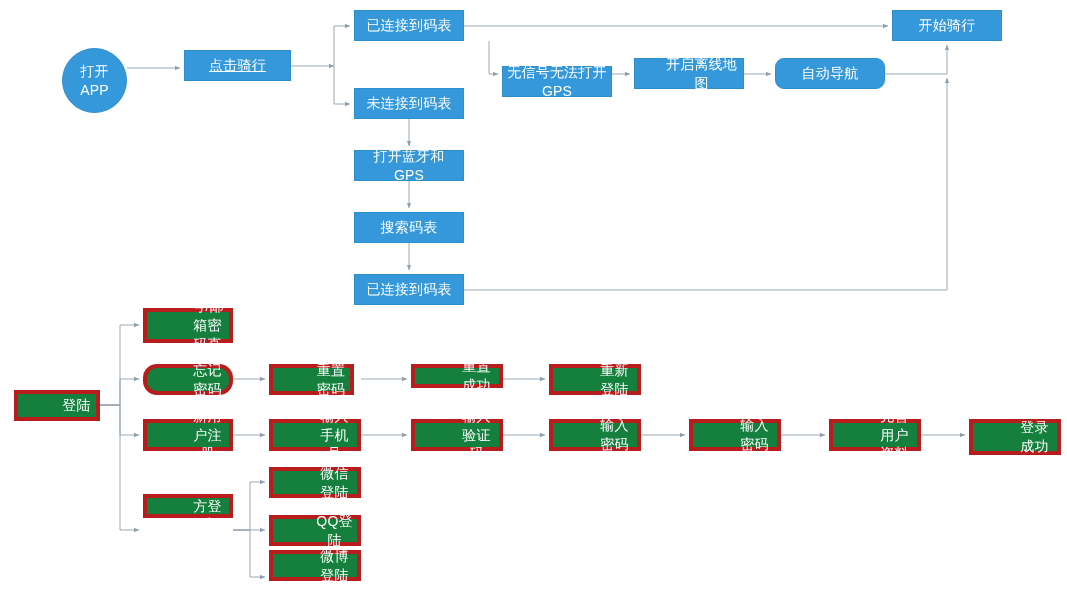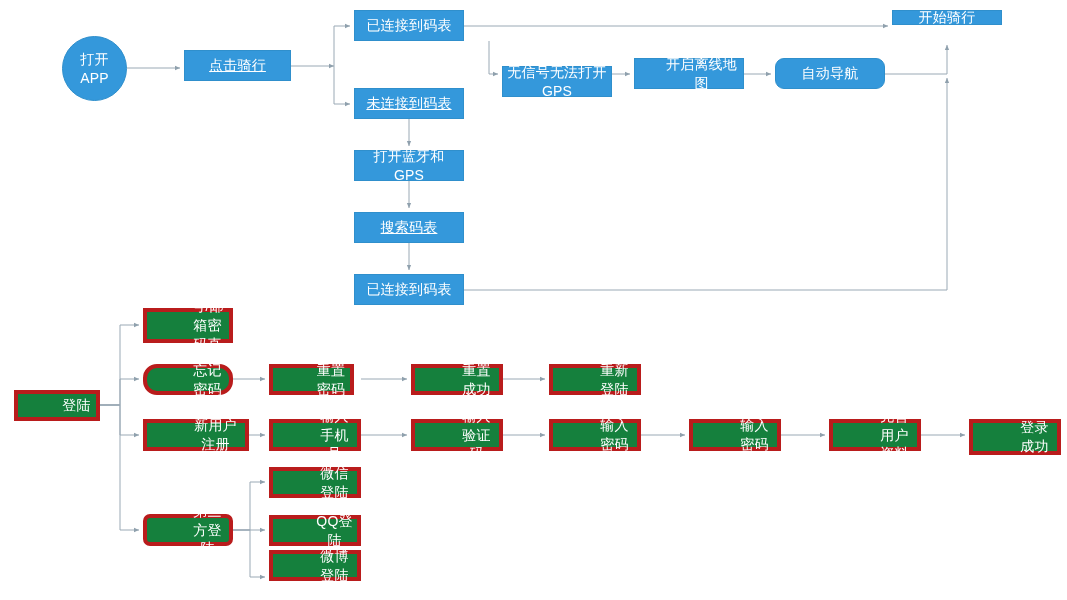--- a/index.html
+++ b/index.html
@@ -95,94 +95,94 @@
         <path d="M 641,435 L 685,435" marker-end="url(#arrow)"></path>
         <path d="M 781,435 L 825,435" marker-end="url(#arrow)"></path>
         <path d="M 921,435 L 965,435" marker-end="url(#arrow)"></path>
         <path d="M 233,530 L 250,530 L 250,482 L 265,482" marker-end="url(#arrow)"></path>
         <path d="M 233,530 L 265,530" marker-end="url(#arrow)"></path>
         <path d="M 233,530 L 250,530 L 250,577 L 265,577" marker-end="url(#arrow)"></path>
       </g>
   </svg>
 
   <div id="node-layer">
-      <div class="node blue circle" style="left: 62px; top: 36px; width: 65px; height: 65px;">
+      <div class="node blue circle" style="left: 62px; top: 48px; width: 65px; height: 65px;">
         <span class="node-label">打开APP</span>
       </div>
       <div class="node blue" style="left: 184px; top: 50px; width: 107px; height: 31px; text-decoration: underline;">
         <span class="node-label">点击骑行</span>
       </div>
       <div class="node blue" style="left: 354px; top: 10px; width: 110px; height: 31px;">
         <span class="node-label">已连接到码表</span>
       </div>
-      <div class="node blue" style="left: 354px; top: 88px; width: 110px; height: 31px; text-decoration: underline;">
+      <div class="node blue" style="left: 354px; top: 88px; width: 110px; height: 31px;">
         <span class="node-label">未连接到码表</span>
       </div>
       <div class="node blue" style="left: 354px; top: 150px; width: 110px; height: 31px;">
         <span class="node-label">打开蓝牙和GPS</span>
       </div>
-      <div class="node blue" style="left: 354px; top: 212px; width: 110px; height: 31px; text-decoration: underline;">
+      <div class="node blue" style="left: 354px; top: 212px; width: 110px; height: 31px;">
         <span class="node-label">搜索码表</span>
       </div>
       <div class="node blue" style="left: 354px; top: 274px; width: 110px; height: 31px;">
         <span class="node-label">已连接到码表</span>
       </div>
       <div class="node blue" style="left: 502px; top: 58px; width: 110px; height: 31px; margin-top: 8px;">
         <span class="node-label">无信号无法打开GPS</span>
       </div>
       <div class="node blue" style="left: 634px; top: 58px; width: 110px; height: 31px; padding-left: 29px;">
         <span class="node-label">开启离线地图</span>
       </div>
       <div class="node blue" style="left: 775px; top: 58px; width: 110px; height: 31px; border-radius: 9px;">
         <span class="node-label">自动导航</span>
       </div>
-      <div class="node blue" style="left: 892px; top: 10px; width: 110px; height: 15px;">
+      <div class="node blue" style="left: 892px; top: 10px; width: 110px; height: 31px;">
         <span class="node-label">开始骑行</span>
       </div>
       <div class="node green" style="left: 14px; top: 390px; width: 86px; height: 31px;">
         <span class="node-label">登陆</span>
       </div>
       <div class="node green" style="left: 143px; top: 308px; width: 90px; height: 35px;">
         <span class="node-label">输入手机号/邮箱密码直接
 登陆</span>
       </div>
       <div class="node green" style="left: 143px; top: 364px; width: 90px; height: 31px; border-radius: 14px;">
         <span class="node-label">忘记密码</span>
       </div>
       <div class="node green" style="left: 269px; top: 364px; width: 85px; height: 31px;">
         <span class="node-label">重置密码</span>
       </div>
-      <div class="node green" style="left: 411px; top: 364px; width: 92px; height: 31px;">
+      <div class="node green" style="left: 411px; top: 364px; width: 92px; height: 24px;">
         <span class="node-label">重置成功</span>
       </div>
       <div class="node green" style="left: 549px; top: 364px; width: 92px; height: 31px;">
         <span class="node-label">重新登陆</span>
       </div>
-      <div class="node green" style="left: 143px; top: 419px; width: 106px; height: 32px;">
+      <div class="node green" style="left: 143px; top: 419px; width: 90px; height: 32px;">
         <span class="node-label">新用户注册</span>
       </div>
       <div class="node green" style="left: 269px; top: 419px; width: 92px; height: 32px;">
         <span class="node-label">输入手机号</span>
       </div>
       <div class="node green" style="left: 411px; top: 419px; width: 92px; height: 32px;">
         <span class="node-label">输入验证码</span>
       </div>
       <div class="node green" style="left: 549px; top: 419px; width: 92px; height: 32px;">
         <span class="node-label">输入密码</span>
       </div>
       <div class="node green" style="left: 689px; top: 419px; width: 92px; height: 32px;">
         <span class="node-label">输入密码</span>
       </div>
       <div class="node green" style="left: 829px; top: 419px; width: 92px; height: 32px;">
         <span class="node-label">完善用户资料</span>
       </div>
       <div class="node green" style="left: 969px; top: 419px; width: 92px; height: 36px;">
         <span class="node-label">登录成功</span>
       </div>
-      <div class="node green" style="left: 143px; top: 514px; width: 90px; height: 32px; border-radius: 7px;">
+      <div class="node green" style="left: 143px; top: 494px; width: 90px; height: 24px;">
         <span class="node-label">第三方登陆</span>
       </div>
       <div class="node green" style="left: 269px; top: 467px; width: 92px; height: 31px;">
         <span class="node-label">微信登陆</span>
       </div>
       <div class="node green" style="left: 269px; top: 515px; width: 92px; height: 31px;">
         <span class="node-label">QQ登陆</span>
       </div>
       <div class="node green" style="left: 269px; top: 550px; width: 92px; height: 31px;">
         <span class="node-label">微博登陆</span>

